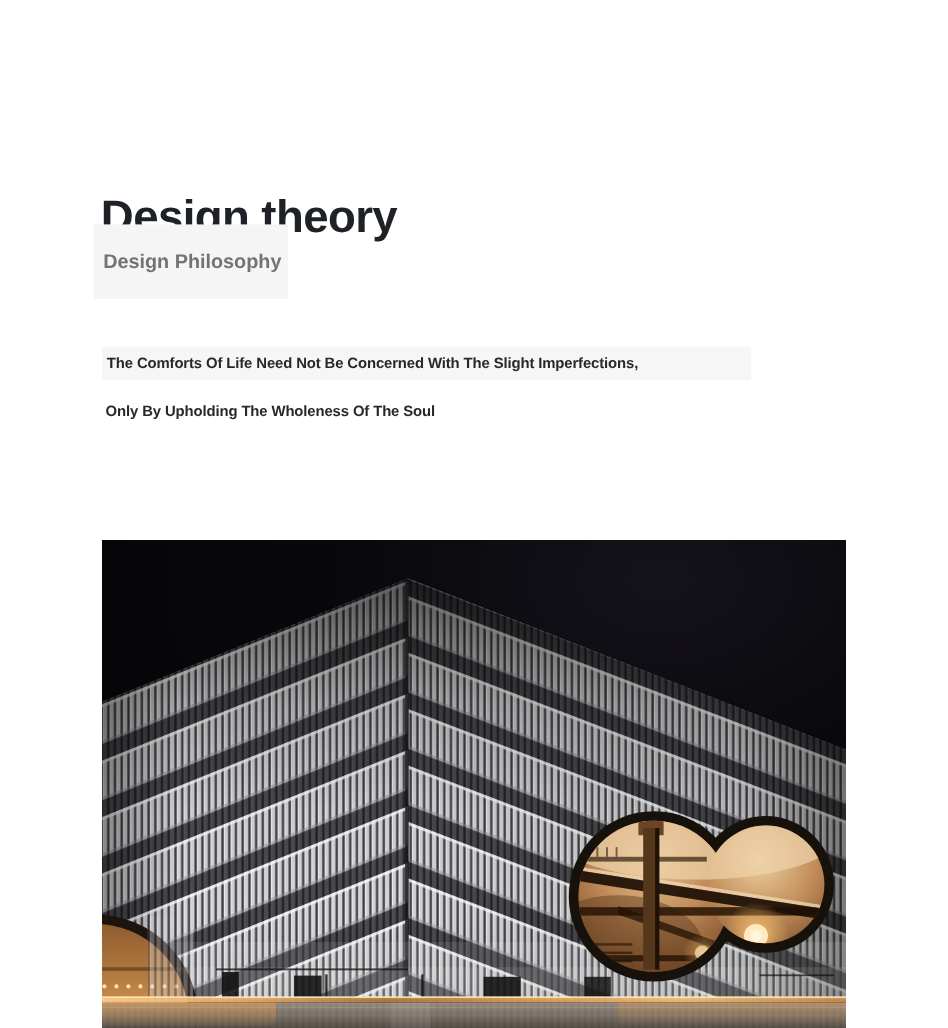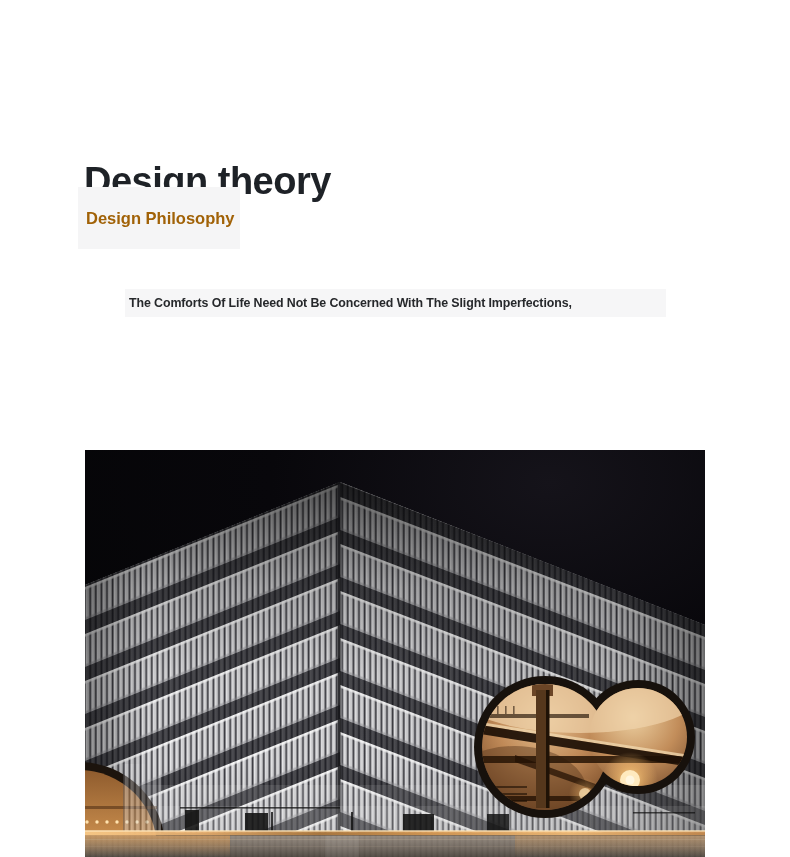--- a/index.html
+++ b/index.html
@@ -15,25 +15,25 @@
   .page-title{
     position:absolute;left:84px;top:133px;
     font-size:38px;line-height:46px;font-weight:700;
     letter-spacing:-0.5px;color:#1e2227;white-space:nowrap;
   }
   .subtitle-block{
     position:absolute;left:78px;top:187px;width:162px;height:62px;
     background:#f5f5f6;display:flex;align-items:center;
   }
   .subtitle-text{
-    margin-left:8px;font-size:16.5px;font-weight:700;color:#a16207;white-space:nowrap;
+    margin-left:8px;font-size:16.5px;font-weight:700;color:#737373;white-space:nowrap;
   }
   .para-highlight{
     position:absolute;left:85px;top:289px;width:541px;height:28px;
-    background:#f6f6f7;display:flex;align-items:center;margin-left:40px;
+    background:#f6f6f7;display:flex;align-items:center;
   }
   .body-line{
     font-size:12.4px;font-weight:600;color:#26282b;white-space:nowrap;letter-spacing:-0.1px;
   }
   .para-highlight .body-line{margin-left:4px;}
   .paragraph-2{
     position:absolute;left:88px;top:336px;line-height:14px;
   }
   .figure{
     position:absolute;left:85px;top:450px;width:620px;height:407px;
@@ -50,20 +50,21 @@
 
   <div class="subtitle-block">
     <span class="subtitle-text">Design Philosophy</span>
   </div>
 
   <div class="para-highlight">
     <span class="body-line">The Comforts Of Life Need Not Be Concerned With The Slight Imperfections,</span>
   </div>
 
   <div class="paragraph-2">
+    <div class="body-line">Only By Upholding The Wholeness Of The Soul</div>
   </div>
 
   <figure class="figure" style="margin:0">
     <svg width="620" height="407" viewBox="0 0 620 407" xmlns="http://www.w3.org/2000/svg">
       <defs>
         <radialGradient id="skyG" cx="0.75" cy="0.08" r="0.9">
           <stop offset="0" stop-color="#15131a"></stop>
           <stop offset="0.5" stop-color="#08070b"></stop>
           <stop offset="1" stop-color="#050507"></stop>
         </radialGradient>

